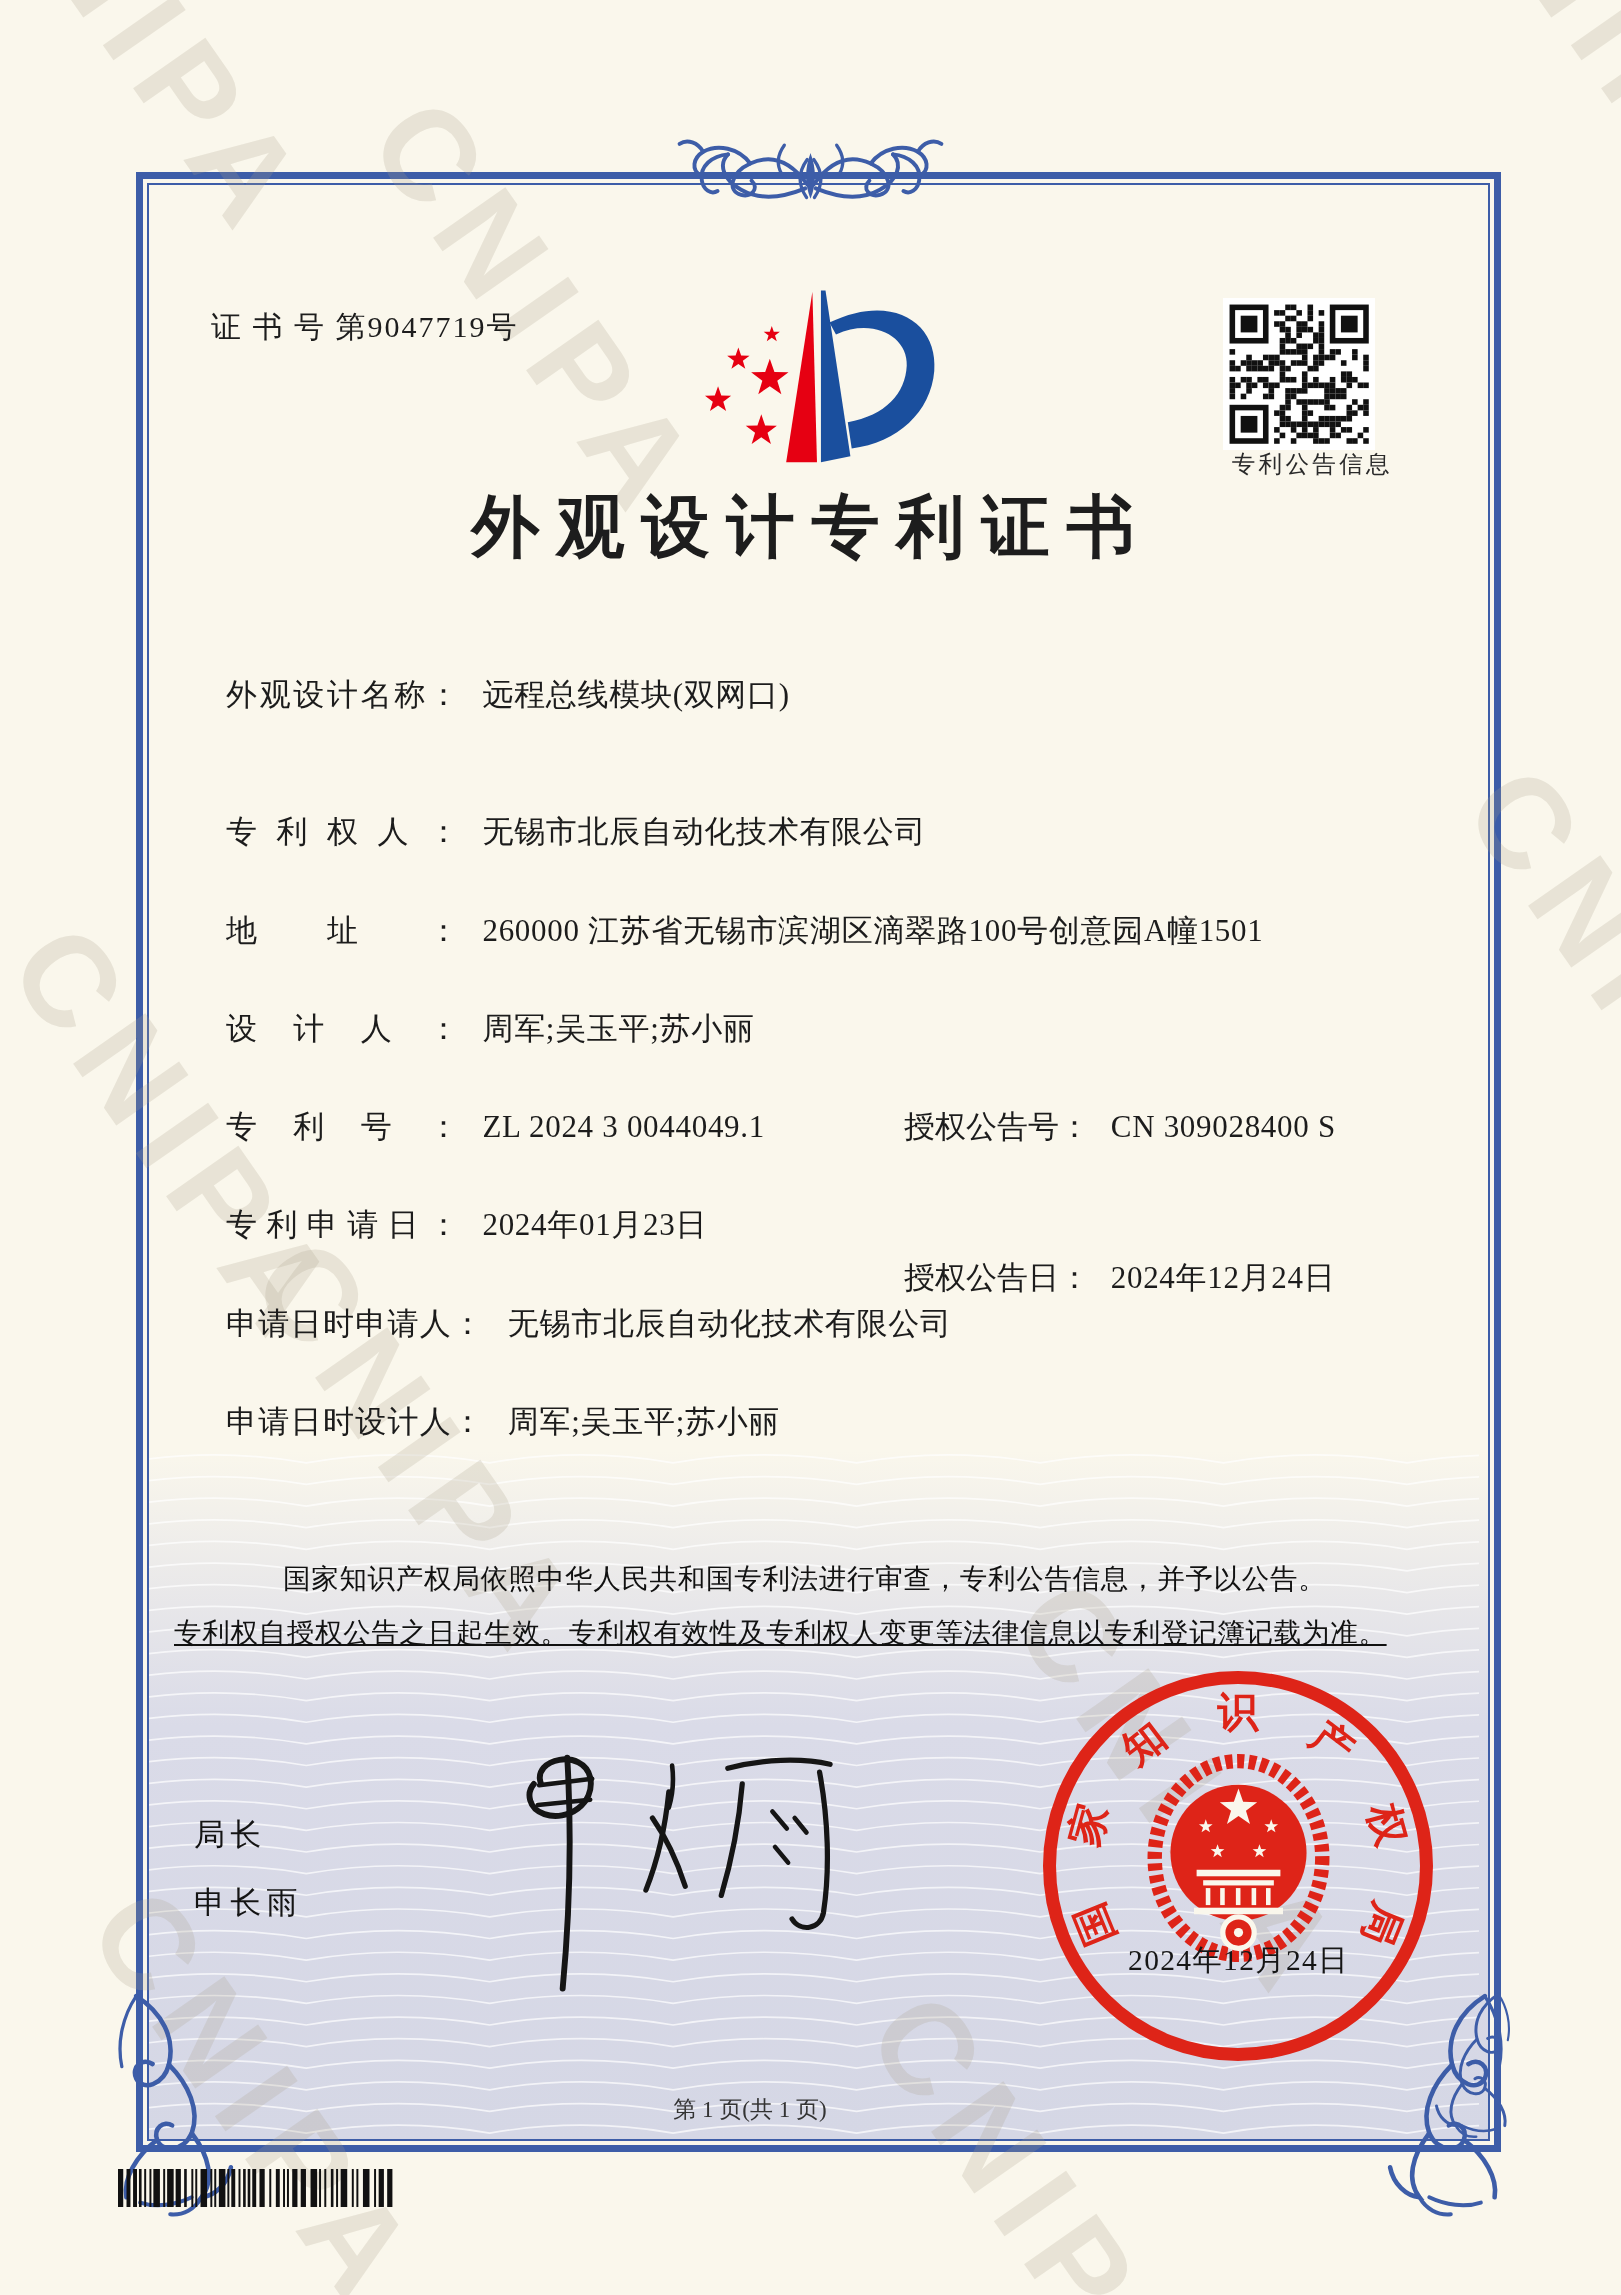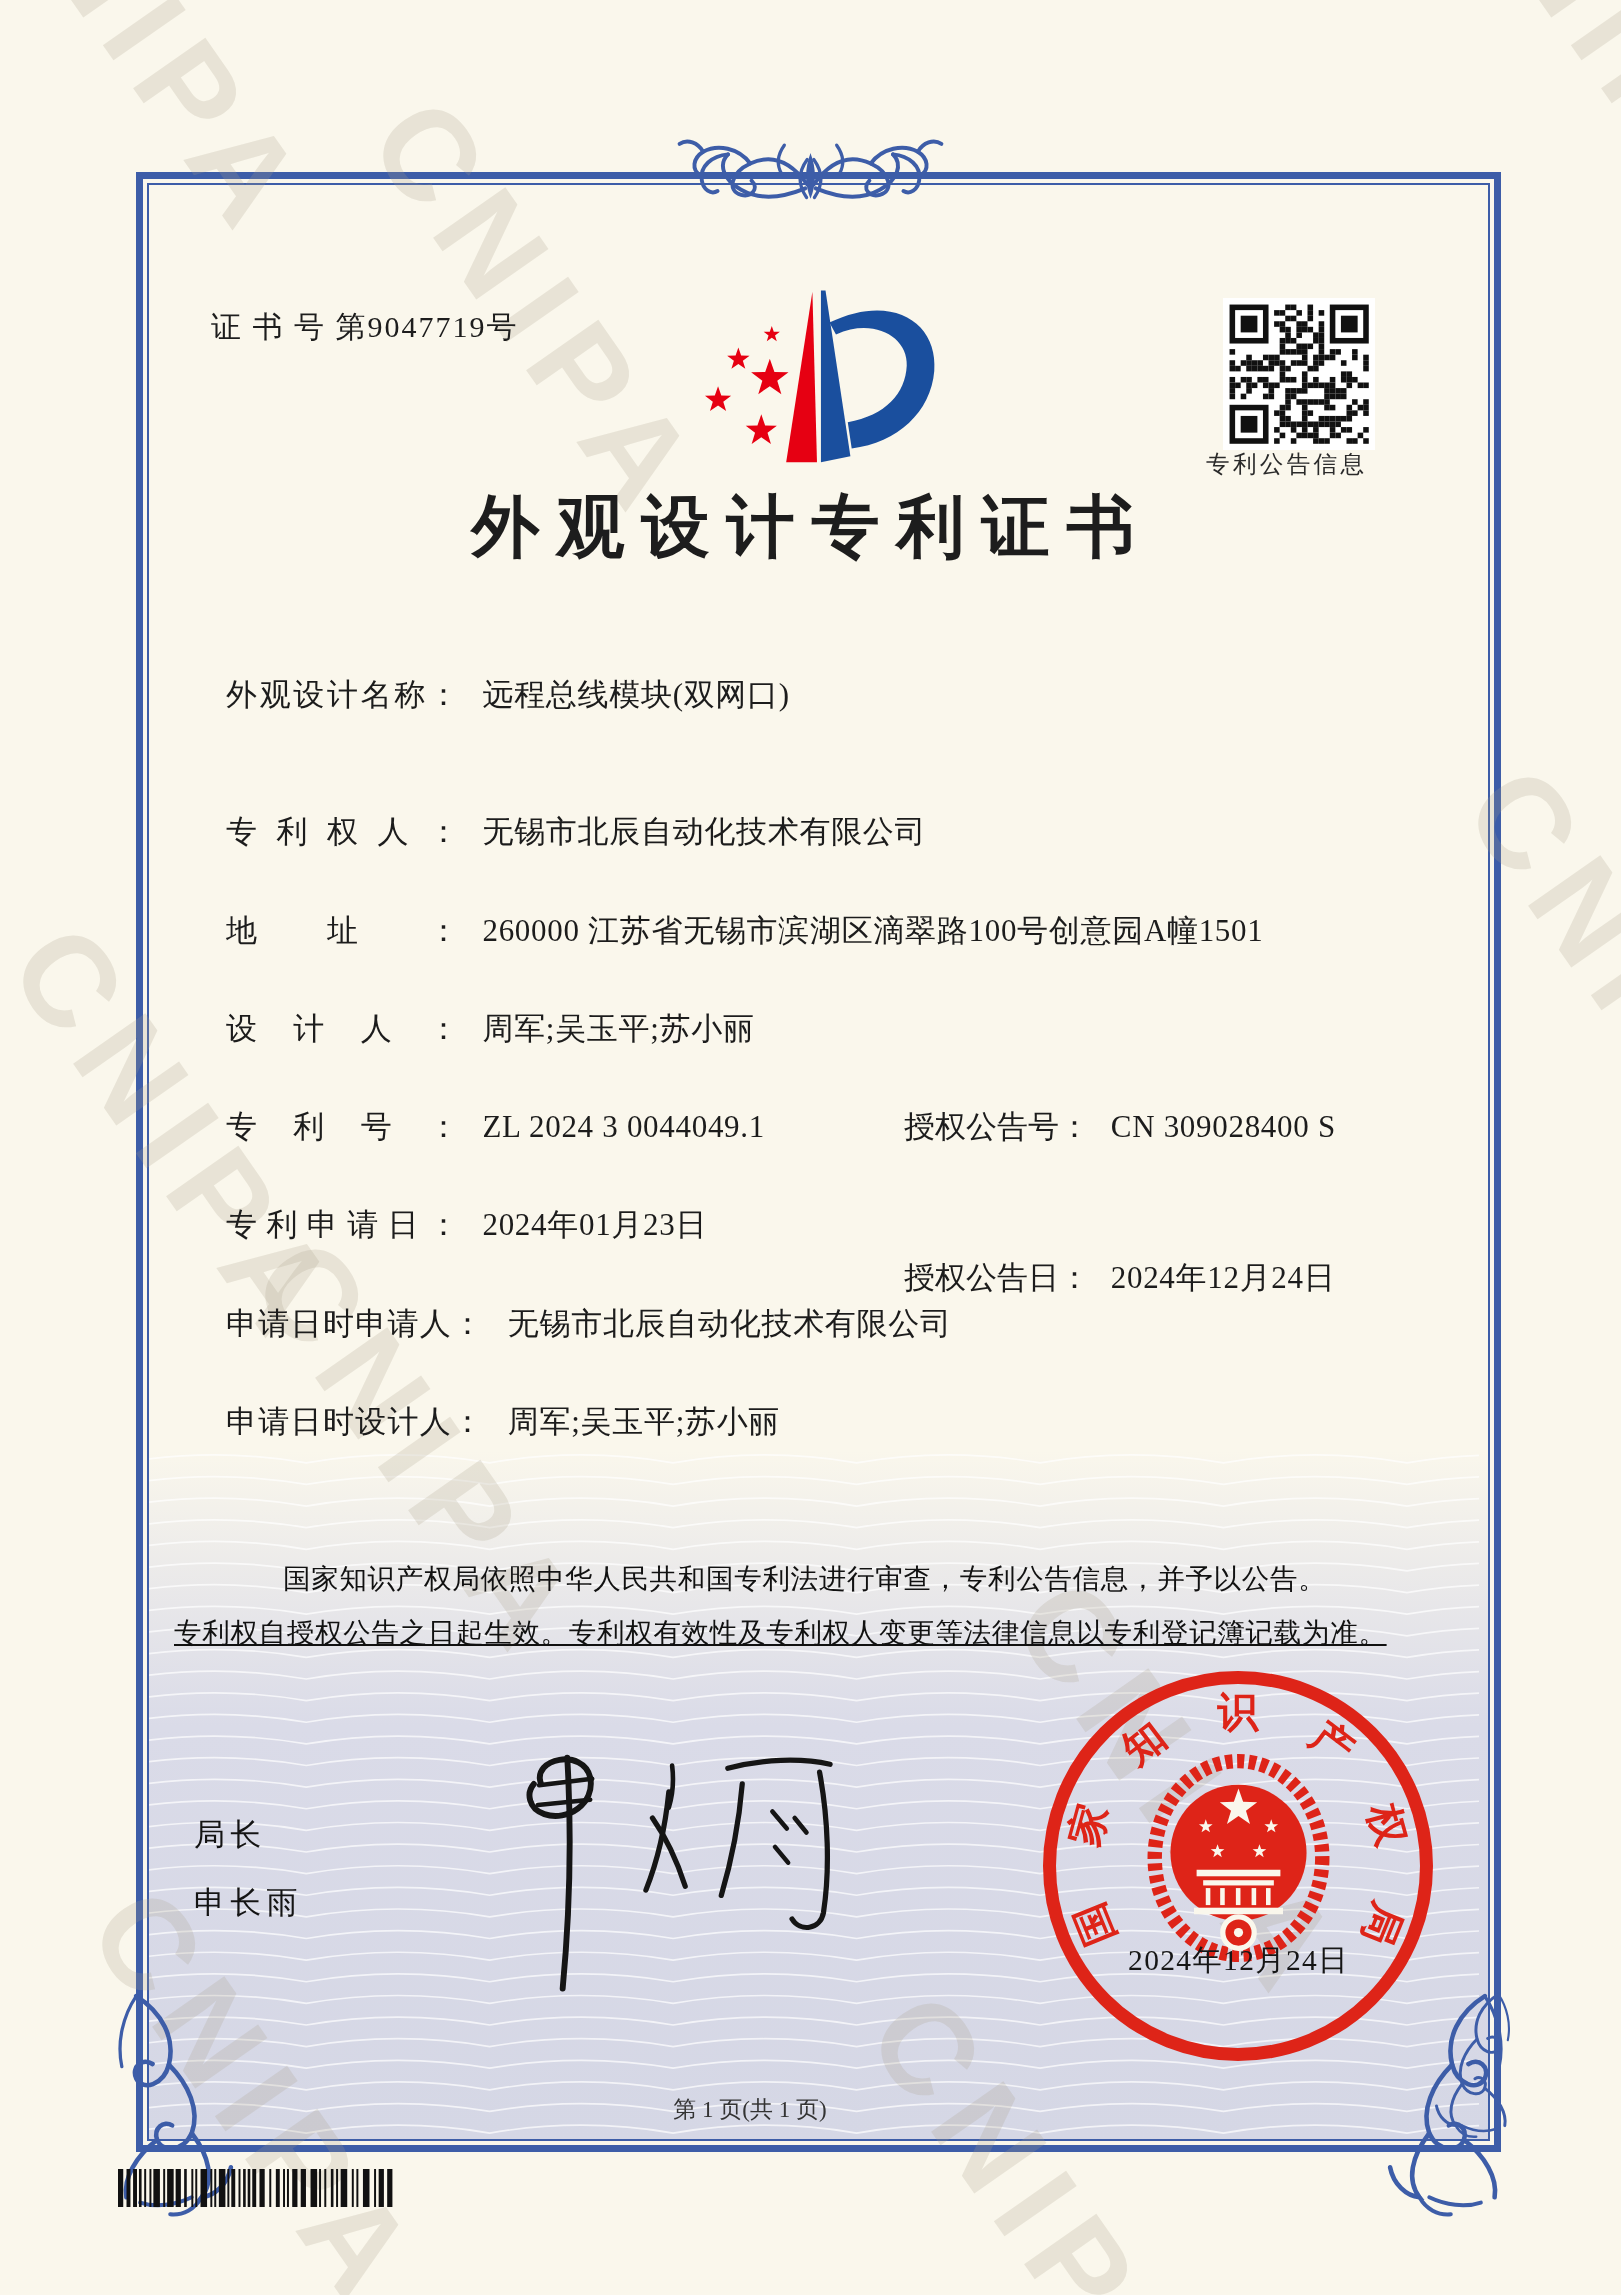--- a/index.html
+++ b/index.html
@@ -17,21 +17,21 @@
          border:2px solid #3D5DA8;overflow:hidden;}
   #wavebg{position:absolute;left:0;right:0;bottom:0;height:688px;
      background:linear-gradient(180deg, rgba(217,218,231,0) 0%, rgba(217,218,231,0.5) 20%,
                 #DADBE8 40%, #D5D7E5 100%);}
   #waves{position:absolute;left:0;bottom:0;}
   
   #cert-no{left:211px;top:307px;font-size:30px;letter-spacing:2px;z-index:3;}
   #title{left:136px;top:482px;width:1351px;text-align:center;font-size:68px;font-weight:700;
          letter-spacing:17px;z-index:3;}
   #qr-box{left:1223px;top:298px;width:152px;height:152px;background:#fff;z-index:3;}
-  #qr-caption{left:1206px;top:448px;width:187px;text-align:left;font-size:23.6px;
+  #qr-caption{left:1206px;top:448px;width:187px;text-align:right;font-size:23.6px;
               letter-spacing:3.3px;color:#2a2a2a;z-index:3;}
   
   .row{position:absolute;left:226px;font-size:31px;white-space:nowrap;z-index:3;color:#1c1c1c;}
   .row .lab{display:inline-block;width:233px;text-align:justify;text-align-last:justify;}
   .row .lab.auto{width:auto;text-align-last:auto;letter-spacing:1.3px;}
   .row .val{margin-left:15.7px;letter-spacing:0.7px;}
   .rrow{position:absolute;left:904px;font-size:31px;white-space:nowrap;z-index:3;color:#1c1c1c;}
   .rrow .val{margin-left:13px;letter-spacing:0.7px;}
   
   .decl{position:absolute;font-size:27.5px;letter-spacing:0.7px;white-space:nowrap;z-index:3;color:#111;}

